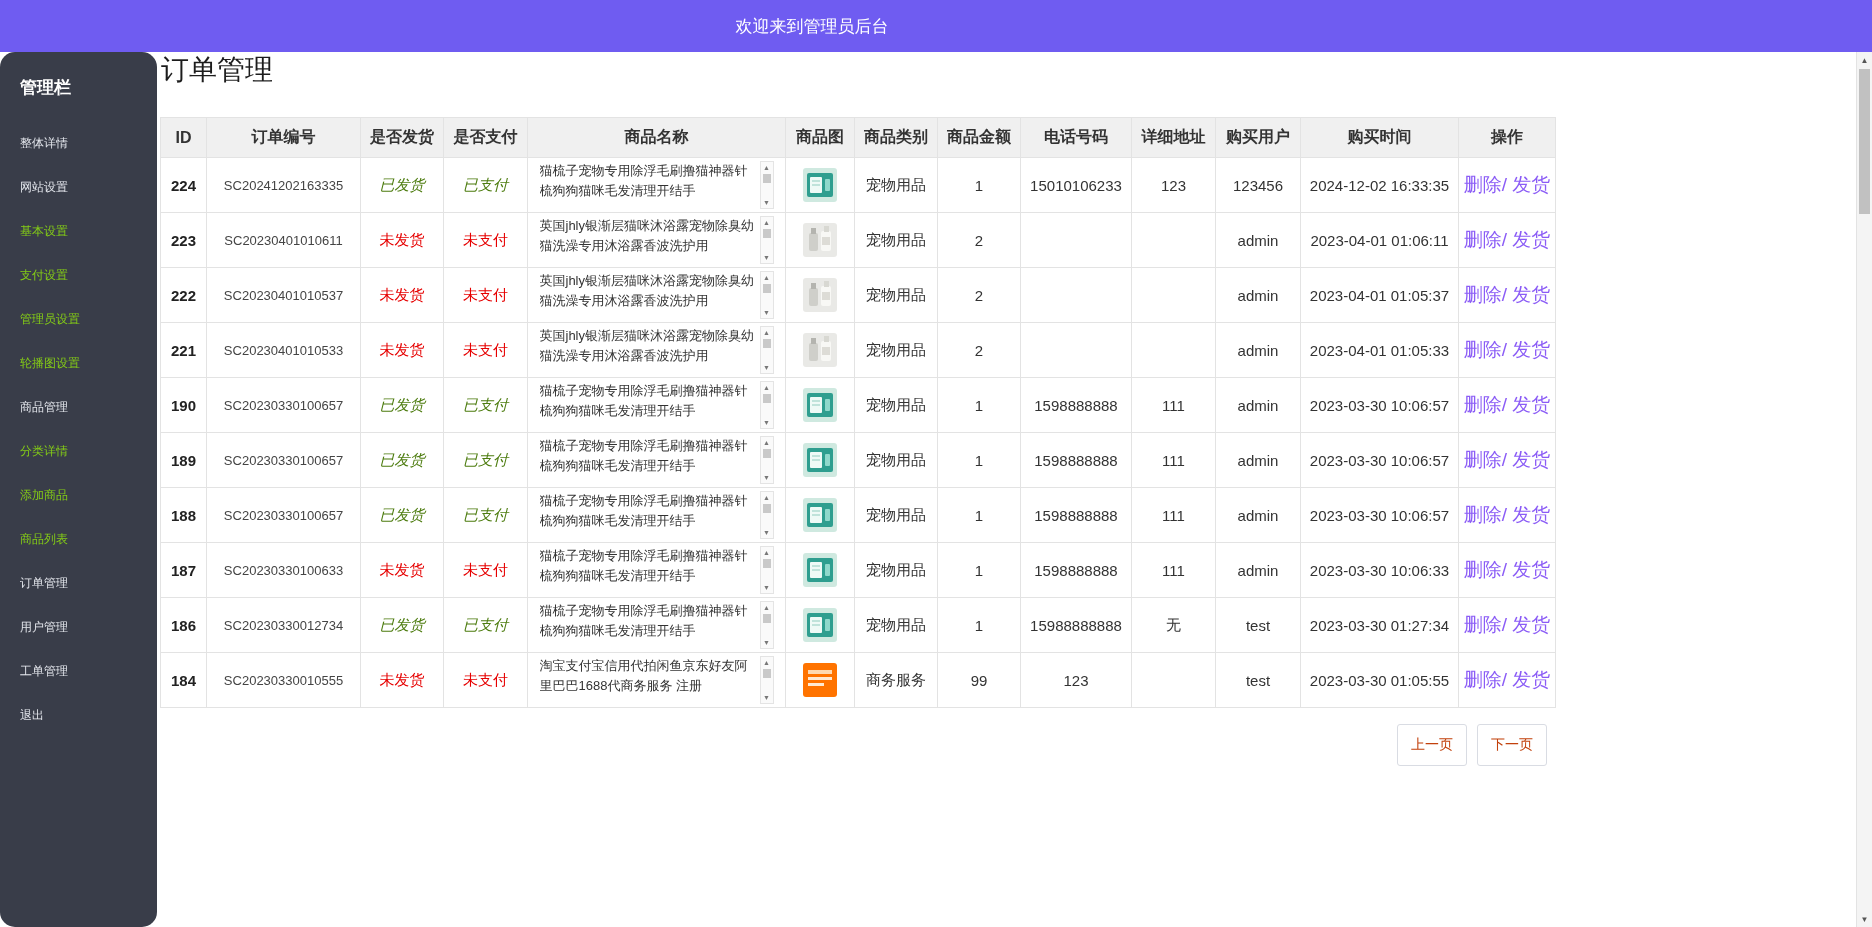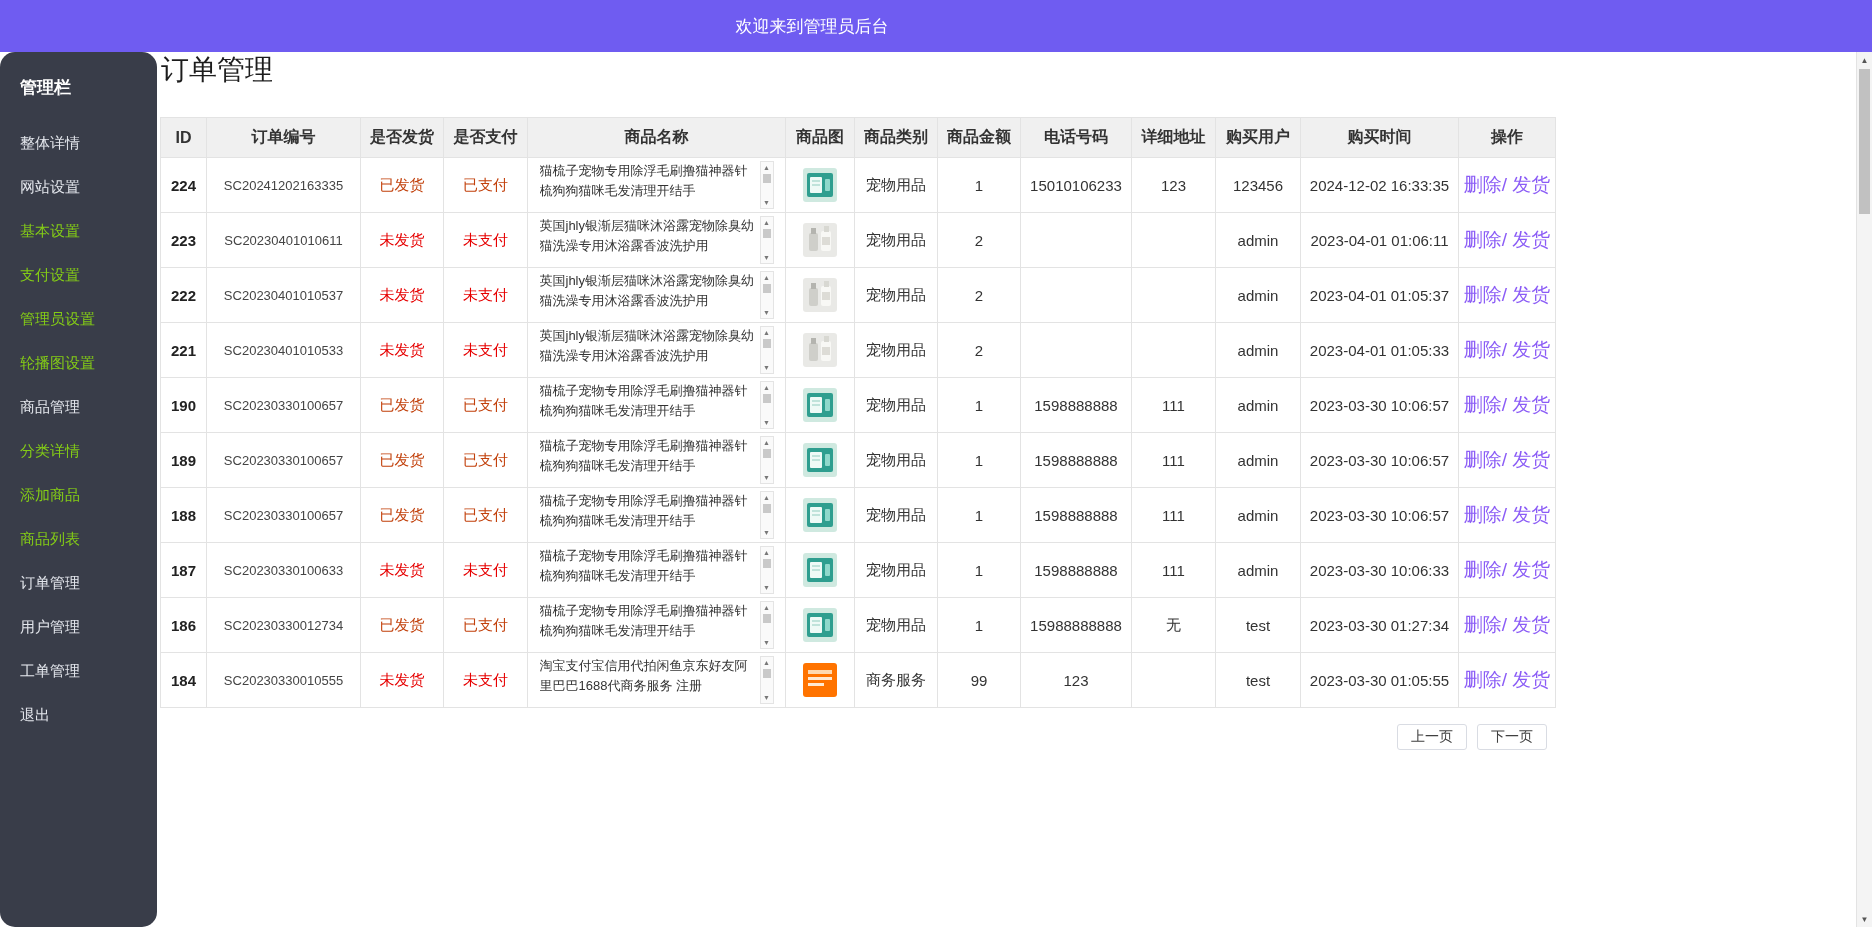--- a/index.html
+++ b/index.html
@@ -9,55 +9,55 @@
 
   
   .topbar { height:52px; background:#6f5cf1; color:#fff; display:flex; align-items:center;
     justify-content:center; font-size:17px; padding-right:248px; }
 
   
   .layout { display:flex; height:875px; }
   .sidebar { width:157px; flex-shrink:0; background:#393d49; padding-top:26px; height:100%;border-radius:15px; }
   .sidebar-title { height:20px; line-height:20px; margin:0 0 23px 0; padding:0 20px;
     color:#ffffff; font-size:17px; font-weight:bold; }
-  .side-item { height:44px; line-height:18px; padding:13px 20px; font-size:15px;
+  .side-item { height:44px; line-height:18px; padding:13px 20px; font-size:12px;
     color:#e3e6ec; cursor:pointer; }
   .side-item.muted { color:#84cc16; }
 
   .main { flex:1; padding-left:2px; position:relative; }
   .page-title { font-size:28px; line-height:34px; font-weight:500; color:#1c1c1c; padding:1px 0 1px 2px; }
 
   
   table { border-collapse:collapse; table-layout:fixed; width:1396px; margin-left:1px;margin-top:29px; }
   th,td { border:1px solid #e3e3e3; text-align:center; vertical-align:middle; overflow:hidden; }
   thead th { background:#f0f0f0; height:40px; font-size:16px; font-weight:bold; color:#333; }
   tbody td { height:54px; font-size:15px; color:#333; background:#fff; }
   td.id-cell { font-weight:bold; color:#222; }
   td.order-no { color:#444; font-size:13px; }
-  .ok { color:#c2410c; }
+  .ok { color:#4d7c0f;font-style:italic; }
   .no { color:#e60000; }
   .act, .act-sep { color:#8b5cf6; font-size:19px; text-decoration:none; cursor:pointer; }
 
   
   .pname { position:relative; width:234px; height:48px; margin:3px auto; text-align:left; }
   .pname-text { width:216px; height:48px; overflow:hidden; font-size:13px; line-height:19.5px; color:#333; }
   .pname-sb { position:absolute; right:0; top:0; bottom:0; width:14px; background:#fafafa;
     border:1px solid #e4e4e4; display:flex; flex-direction:column; align-items:center; padding:1px 0; }
   .sb-up,.sb-down { font-size:7px; color:#777; line-height:9px; cursor:pointer; }
   .sb-thumb { width:8px; height:9px; background:#c9c9c9; margin-top:2px; }
   .sb-space { flex:1; }
 
   
   .pimg { display:inline-block; width:34px; height:34px; vertical-align:middle; }
   .pimg svg { width:34px; height:34px; display:block; }
 
   
   .pagination { width:1396px; display:flex; justify-content:flex-end; gap:10px; margin-top:16px; padding-right:8px; }
-  .page-btn { padding:3px 13px; border:1px solid #d9dce3; border-radius:3px; background:#fff;
-    color:#404040; font-size:14px; cursor:pointer; }
+  .page-btn { padding:11px 13px; border:1px solid #d9dce3; border-radius:3px; background:#fff;
+    color:#c2410c; font-size:14px; cursor:pointer; }
 
   
   .vscrollbar { position:absolute; top:52px; right:0; bottom:0; width:16px; background:#f4f4f4;
     border-left:1px solid #e3e3e3; }
   .vs-arrow { position:absolute; left:0; right:0; height:16px; display:flex; align-items:center;
     justify-content:center; font-size:8px; color:#555; cursor:pointer; }
   .vs-arrow.up { top:0; }
   .vs-arrow.down { bottom:0; }
   .vs-thumb { position:absolute; top:17px; left:2px; right:2px; height:145px; background:#c1c1c1; cursor:pointer; }
 </style>

